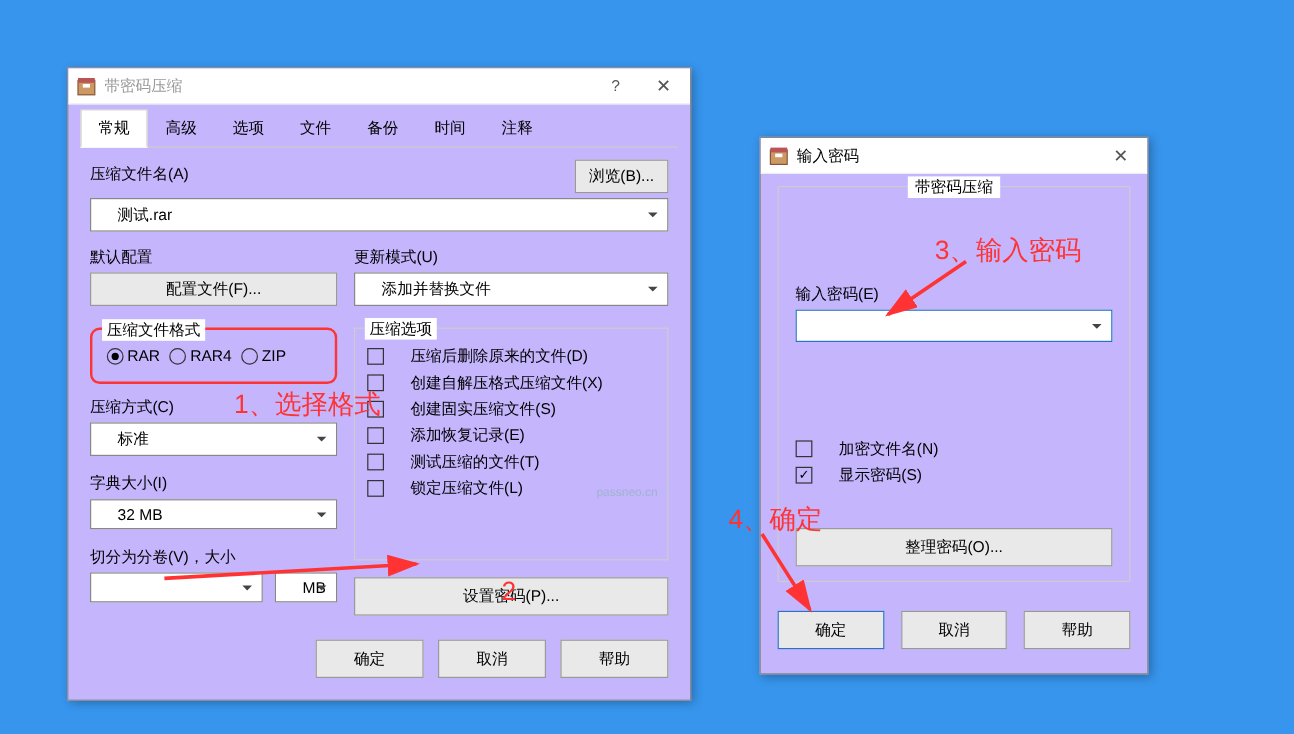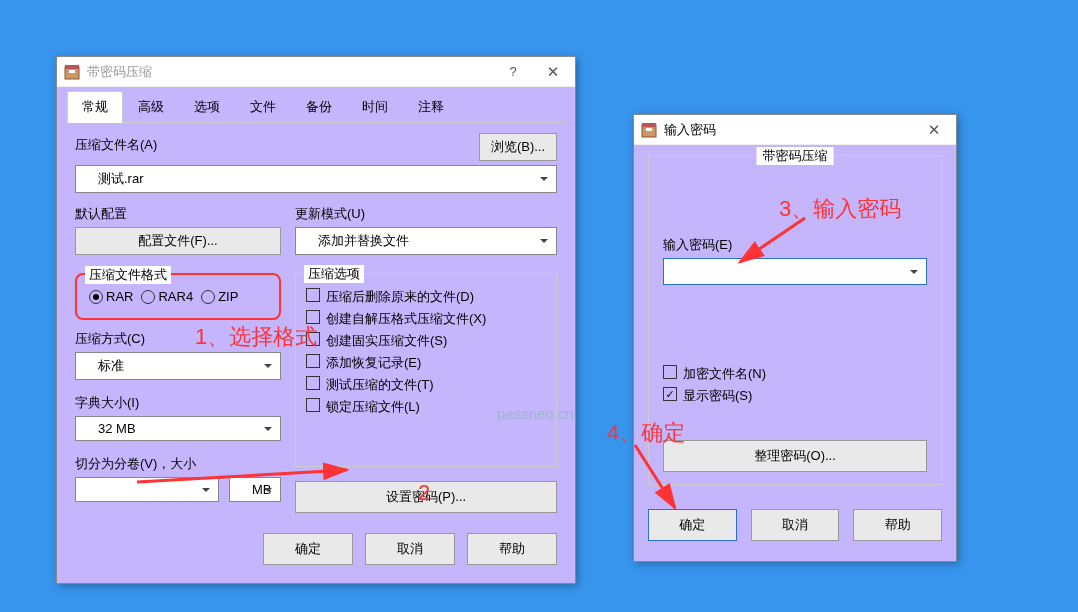--- a/index.html
+++ b/index.html
@@ -30,21 +30,21 @@
 .cols { display: flex; gap: 14px; margin-top: 12px; }
 .col-l { flex: 0 0 206px; }
 .col-r { flex: 1; }
 
 .group { border: 1px solid #ccc; padding: 10px; margin-bottom: 10px; position: relative; }
 .group .legend { position: absolute; top: -9px; left: 8px; background: #fff; padding: 0 4px; }
 .radiorow { display: flex; gap: 8px; align-items: center; }
 .radio { display: flex; align-items: center; gap: 3px; }
 .radio .dot { width: 14px; height: 14px; border: 1px solid #333; border-radius: 50%; display: flex; align-items: center; justify-content: center; }
 .radio .dot.sel::after { content: ""; width: 6px; height: 6px; background: #000; border-radius: 50%; }
-.chk { display: flex; gap: 6px; margin: 4px 0; }
+.chk { display: flex; align-items: center; gap: 22px; margin: 4px 0; }
 .chk .box { width: 14px; height: 14px; border: 1px solid #333; display: flex; align-items: center; justify-content: center; font-size: 11px; line-height: 1; }
 .chk .box.ck::after { content: "✓"; }
 
 .highlight { border: 2px solid #ff3333 !important; border-radius: 8px; }
 
 .footer { display: flex; justify-content: flex-end; gap: 12px; padding: 10px 18px; }
 .footer .btn { width: 90px; padding: 6px 0; }
 
 
 .win-pwd { left: 633px; top: 98px; width: 324px; height: 448px; }
@@ -52,21 +52,21 @@
 .pwd-group { border: 1px solid #ccc; padding: 80px 14px 14px 14px; position: relative; height: 330px; }
 .pwd-group .legend { position: absolute; top: -9px; left: 50%; transform: translateX(-50%); background: #fff; padding: 0 6px; }
 .pwd-input { border: 1px solid #2a72c9; padding: 5px 6px; background: #fff; position: relative; }
 .pwd-input::after { content: ""; position: absolute; right: 8px; top: 50%; margin-top: -2px; border: 4px solid transparent; border-top-color: #444; }
 .pwd-footer { display: flex; gap: 14px; padding: 10px 14px 0 14px; }
 .pwd-footer .btn { flex: 1; padding: 6px 0; }
 
 
 .ann { position: absolute; color: #ff3333; font-size: 22px; font-weight: 500; pointer-events: none; }
 .arrow { position: absolute; pointer-events: none; }
-.watermark { position: absolute; color: #9fb4ce; font-size: 15px; }
+.watermark { position: absolute; color: #9fb4ce; font-size: 10px; }
 </style>
 </head>
 <body>
 
 <div class="window win-main">
   <div class="titlebar">
     <span class="icon">
       <svg viewBox="0 0 18 18">
           <rect x="2" y="4" width="14" height="12" fill="#c96" stroke="#853"></rect>
           <rect x="2" y="2" width="14" height="4" fill="#b55"></rect>

